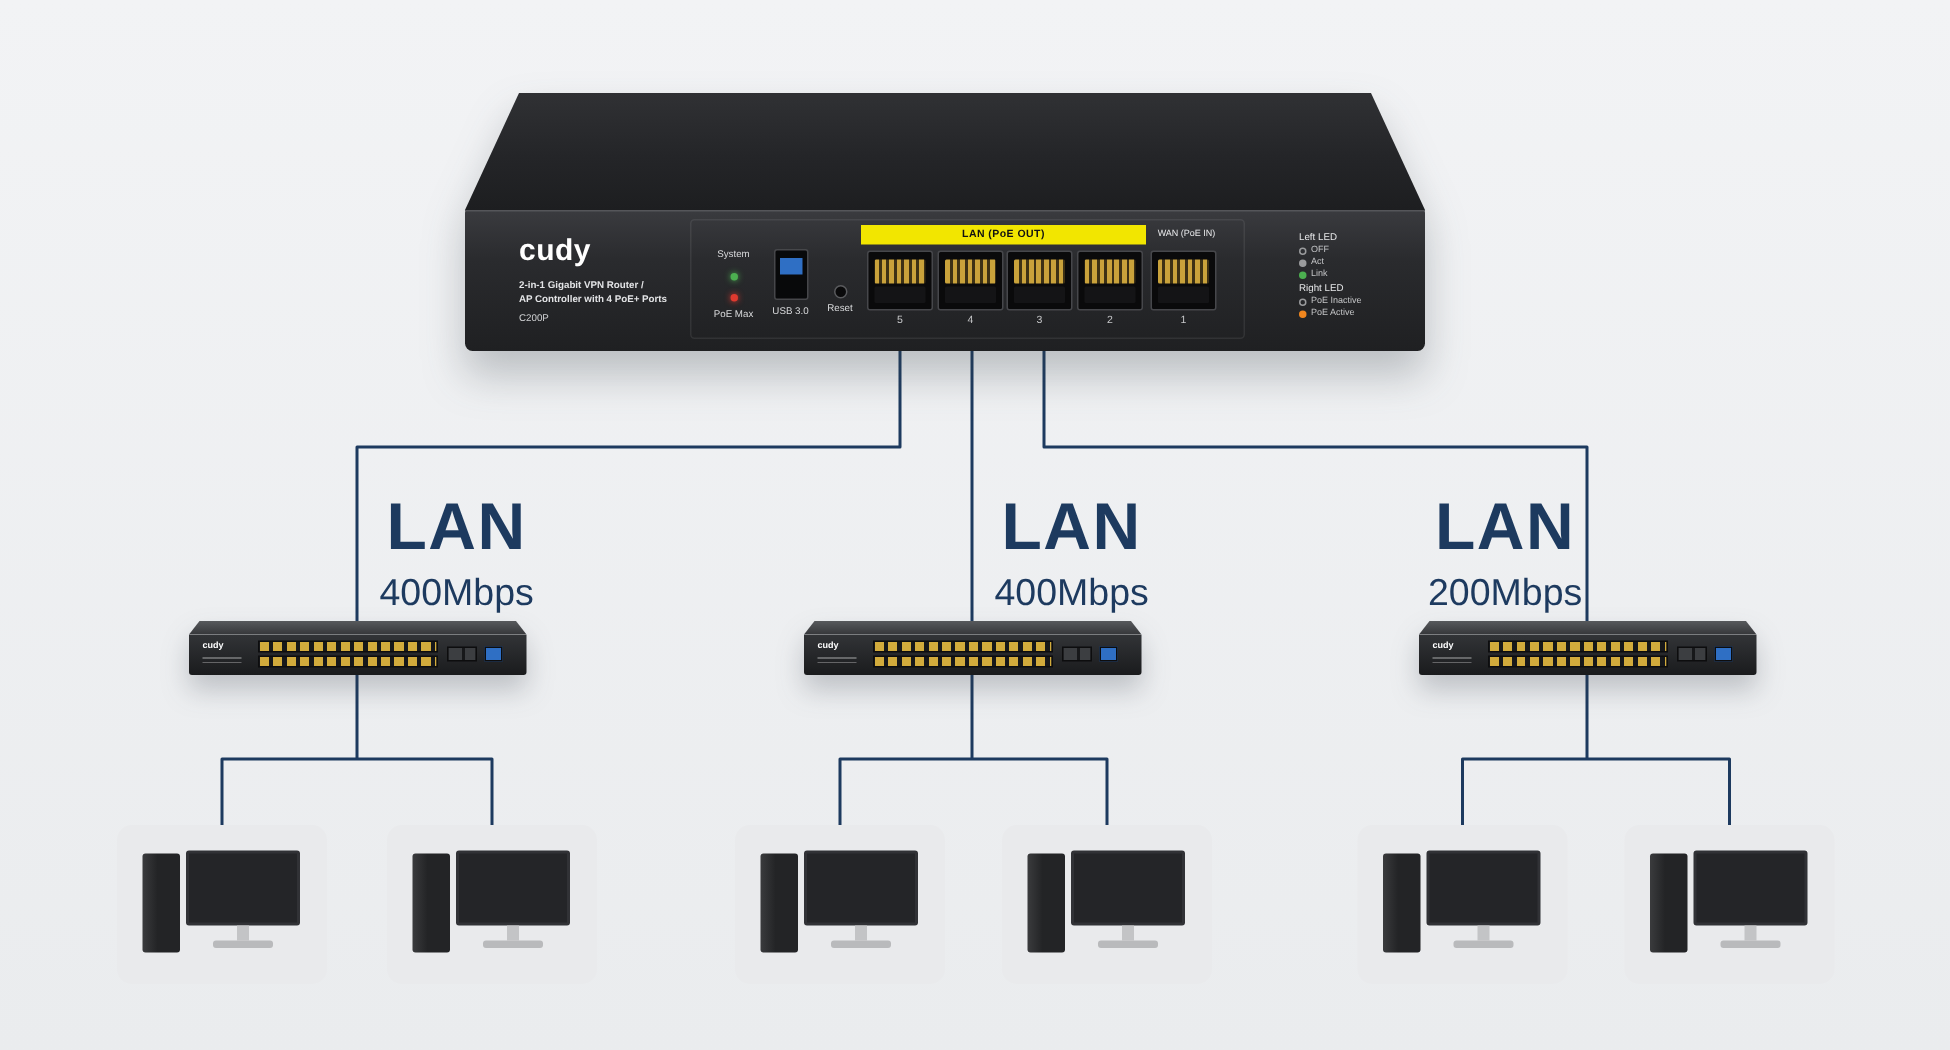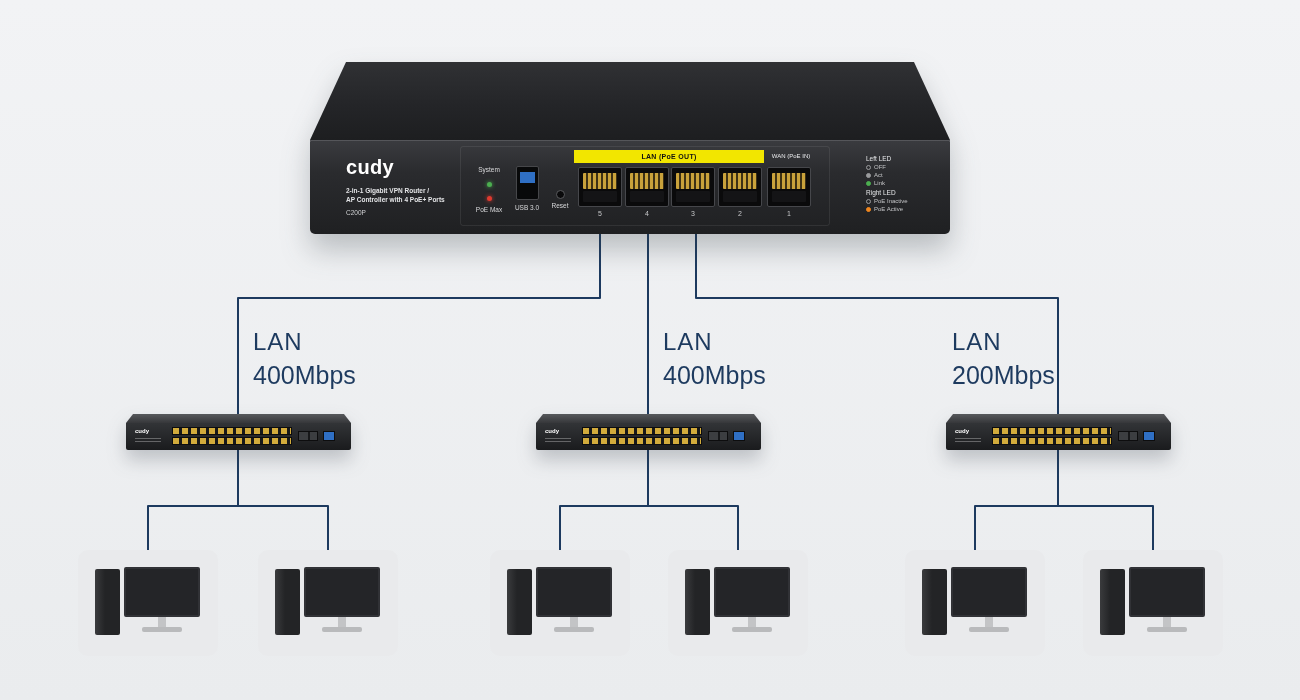--- a/index.html
+++ b/index.html
@@ -72,21 +72,21 @@
   .lg-title { font-size:6.5px; color:#e6e7e9; margin:3px 0 2px; }
   .lg-row { display:flex; align-items:center; gap:3px; font-size:6px; color:#c3c4c6; margin-bottom:2px; }
   .dot { width:5px; height:5px; border-radius:50%; box-sizing:border-box;
     border:1px solid #9a9b9d; flex:0 0 auto; }
   .dot.dim { background:#9a9b9d; }
   .dot.grn { background:var(--led-green,#4caf50); border-color:var(--led-green,#4caf50); }
   .dot.org { background:var(--led-orange,#f0861e); border-color:var(--led-orange,#f0861e); }
 
   
   .branch { position:absolute; top:330px; color:var(--label-text,#1d3a5f); }
-  .branch .lan-t { font-size:24px; font-weight:400; line-height:1; letter-spacing:1px; }
+  .branch .lan-t { font-size:44px; font-weight:700; line-height:1; letter-spacing:1px;text-align:center; }
   .branch .speed-t { font-size:25px; font-weight:400; margin-top:7px; }
   .b1{left:253px} .b2{left:663px} .b3{left:952px}
 
   
   .switch { position:absolute; width:225px; top:414px;
     filter:drop-shadow(0 10px 9px rgba(50,60,70,0.25)); }
   .sw1{left:126px} .sw2{left:536px} .sw3{left:946px}
   .sw-top { height:9px; background:linear-gradient(180deg,#57595c,#36373a);
     clip-path:polygon(7px 0, 218px 0, 225px 9px, 0 9px); }
   .sw-front { position:relative; height:27px;

